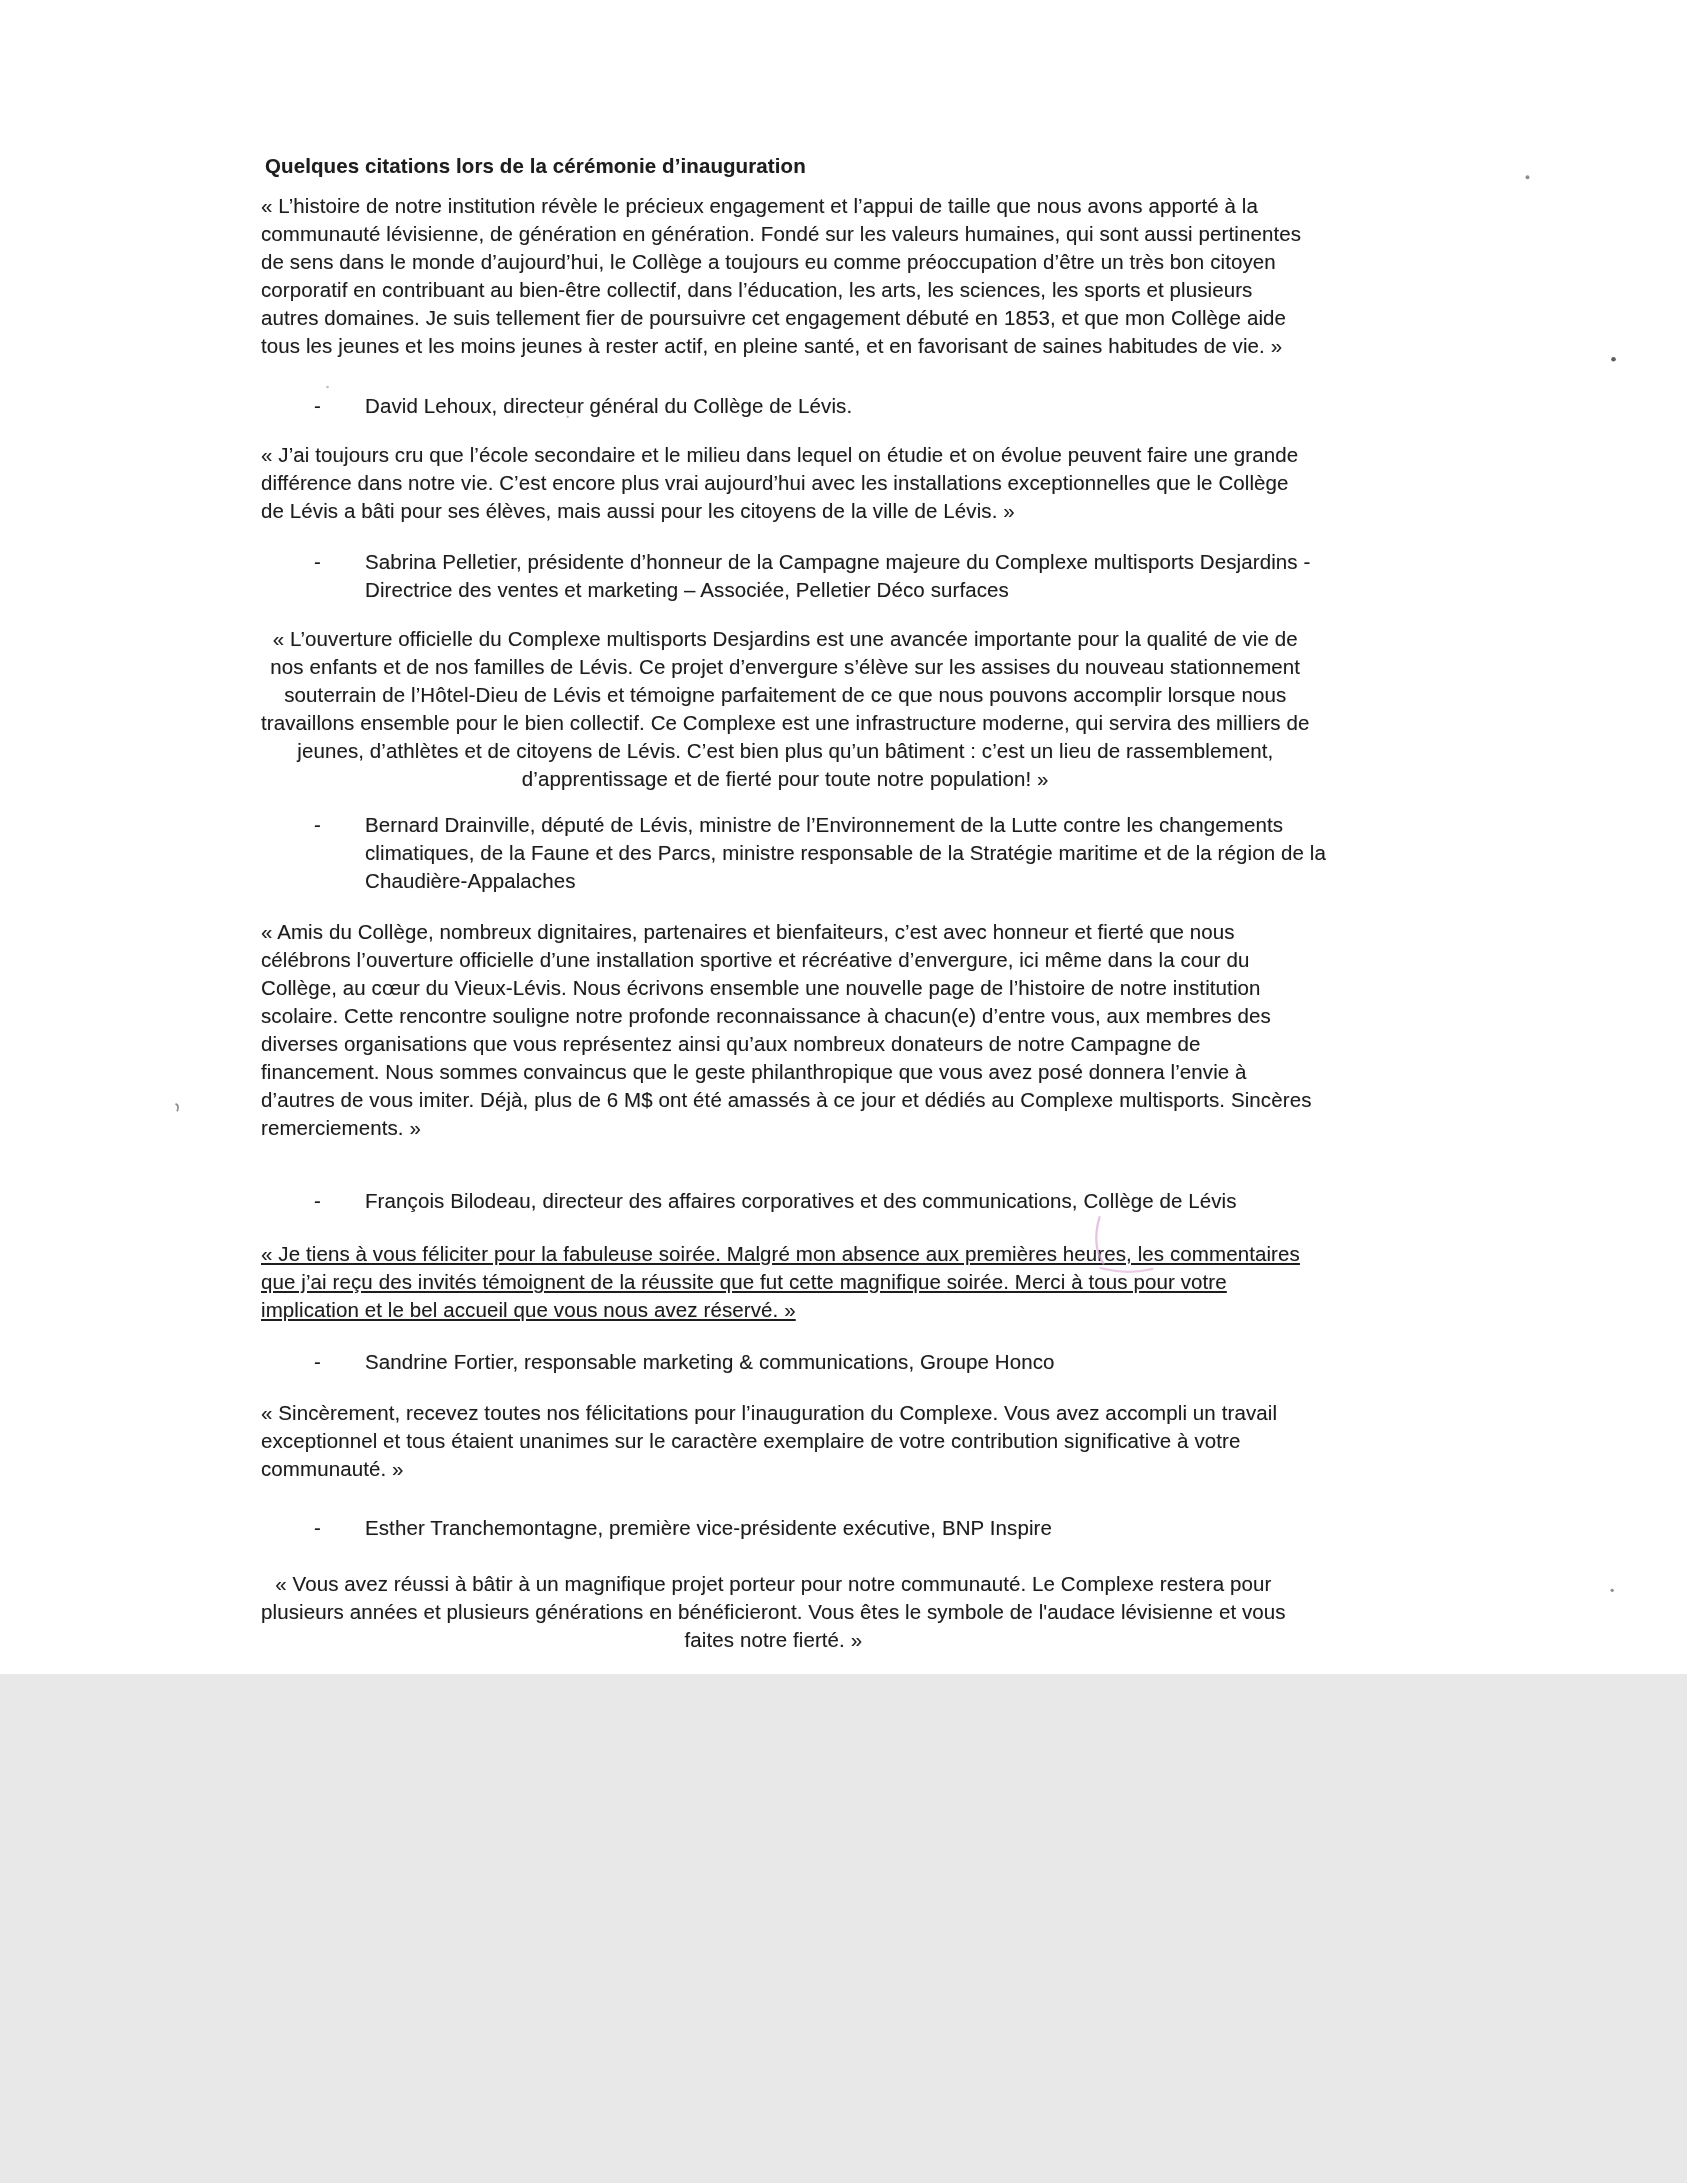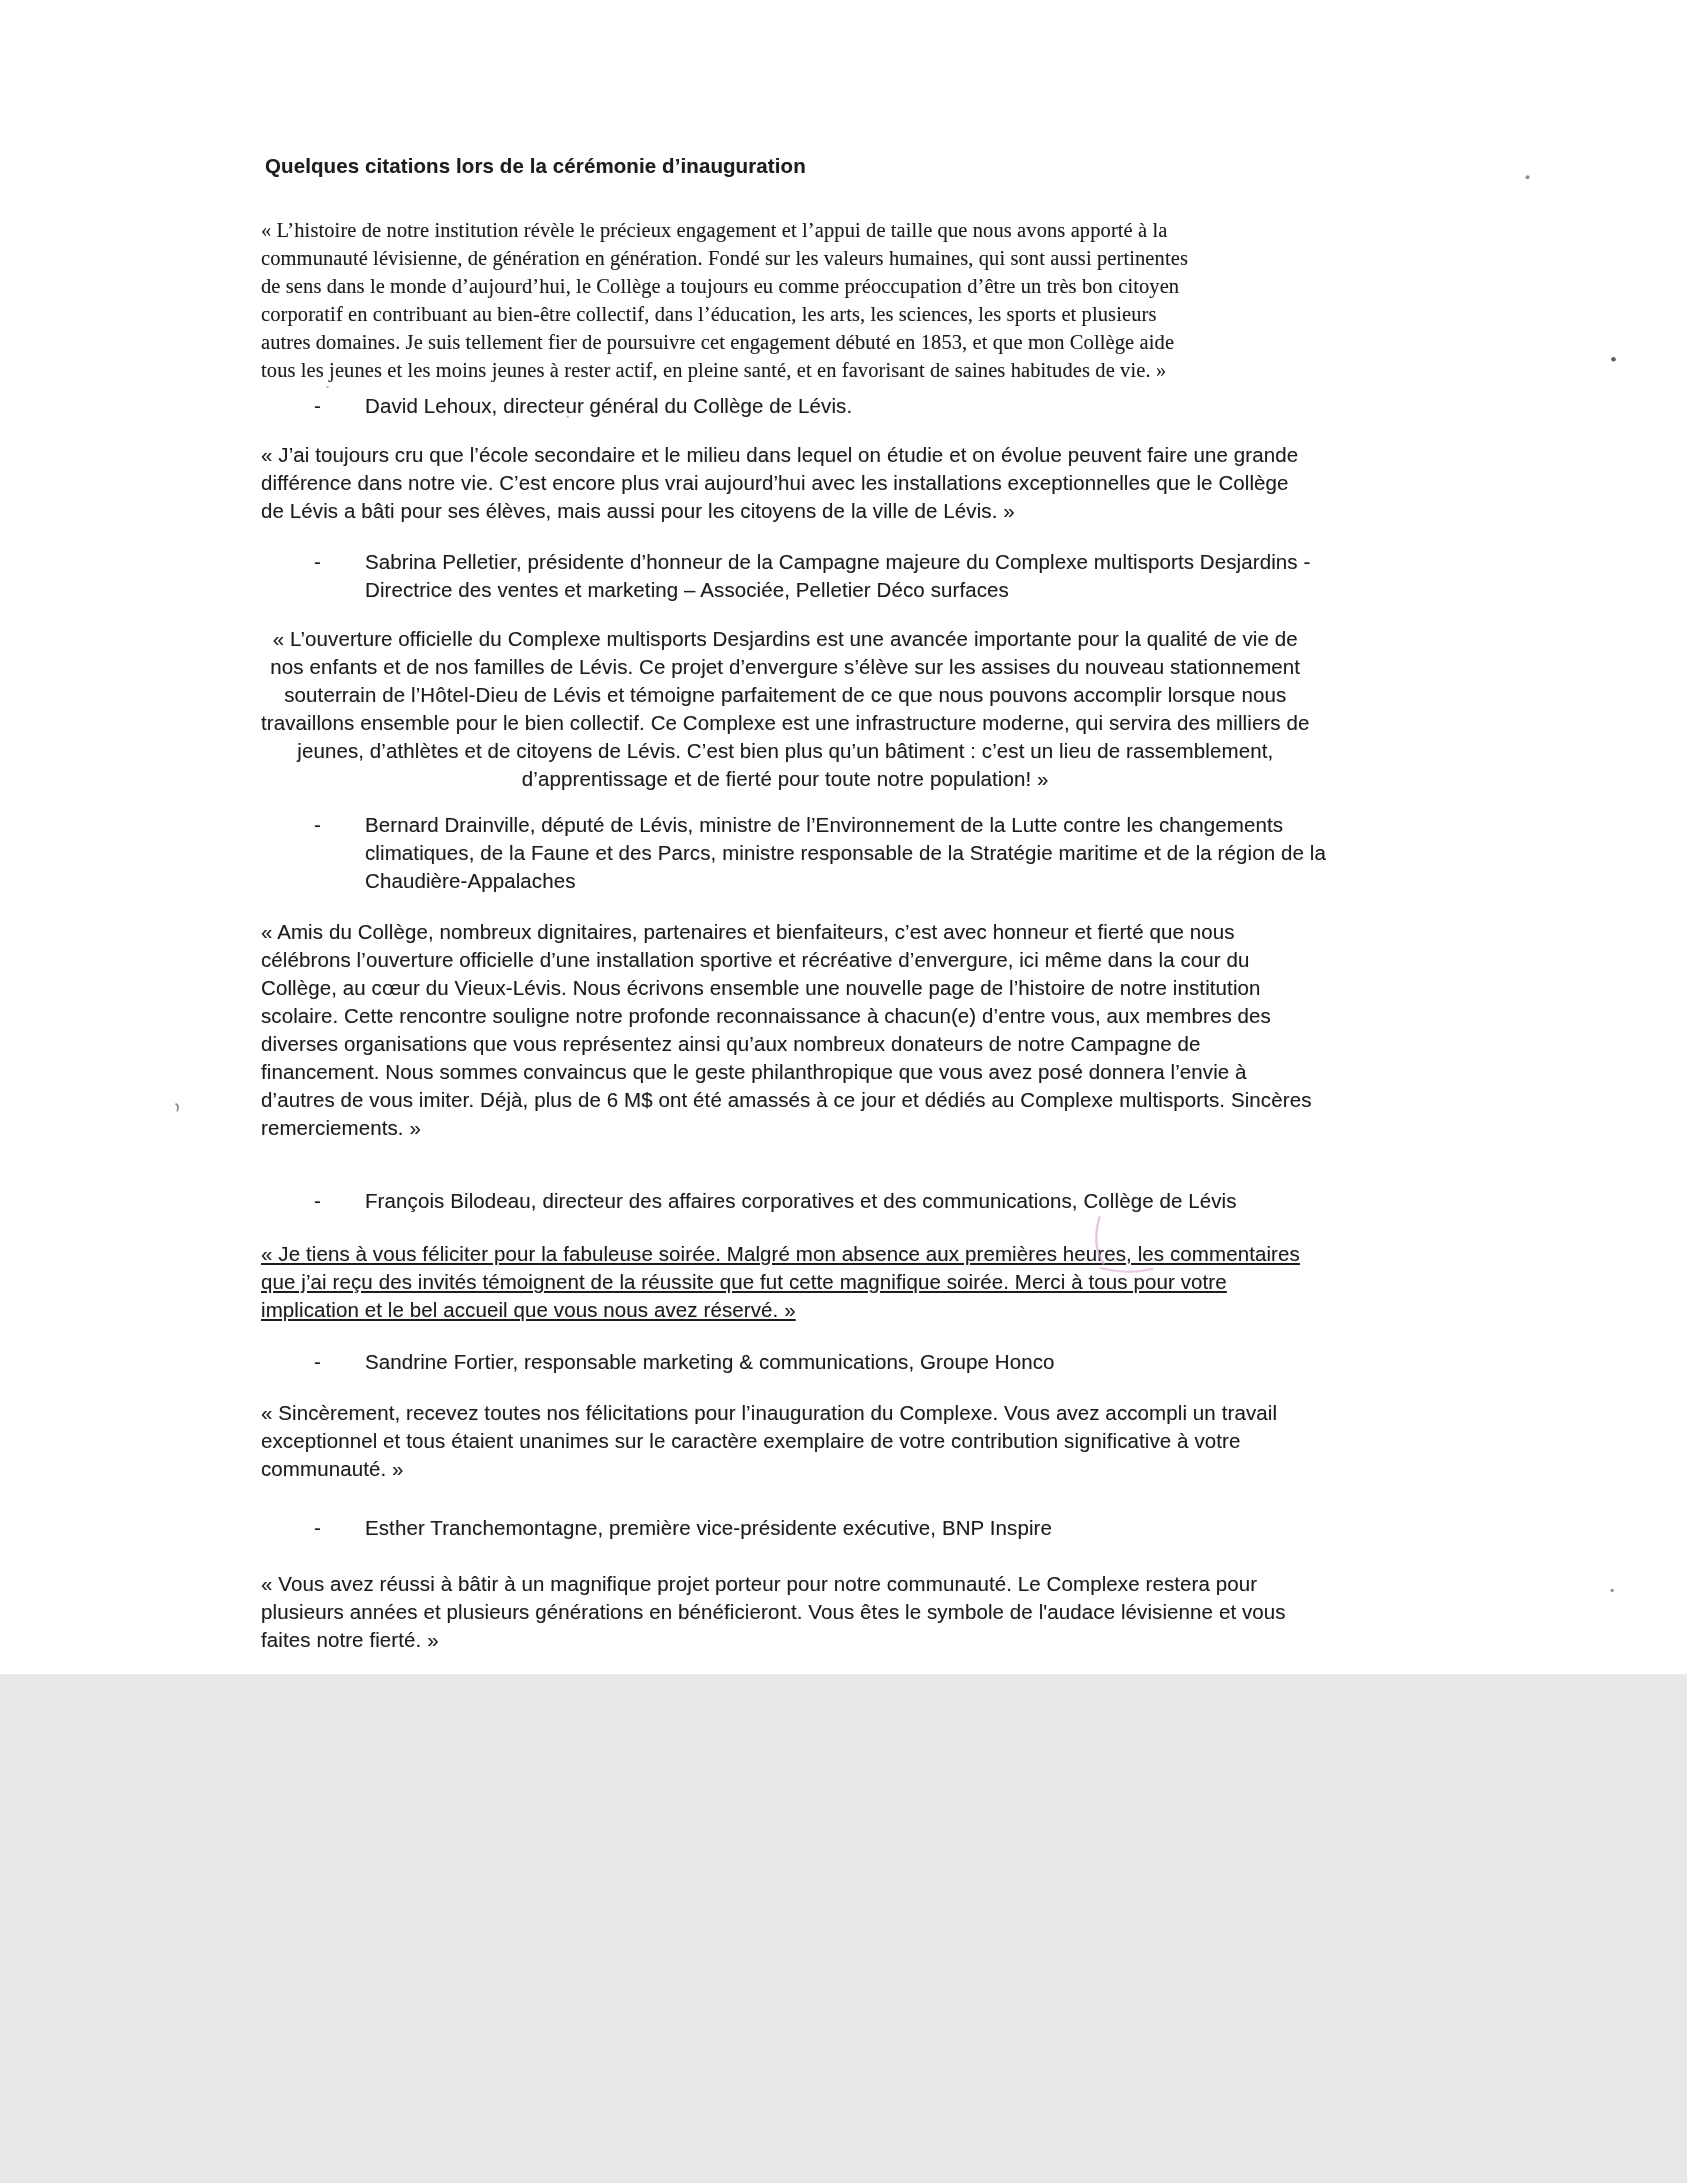--- a/index.html
+++ b/index.html
@@ -31,33 +31,33 @@
     display: flex;
     align-items: flex-start;
   }
   .attr-dash {
     display: inline-block;
     width: 51px;
     flex: 0 0 51px;
   }
   .attr-text { display: inline-block; }
 
-  .q1 { top: 216px; font-family: Liberation Serif, serif; }
+  .q1 { top: 192px; }
   .a1 { top: 392px; }
   .q2 { top: 441px; }
   .a2 { top: 548px; }
   .q3 { top: 625px; text-align: center; }
   .a3 { top: 811px; }
   .q4 { top: 918px; }
   .a4 { top: 1187px; }
   .q5 { top: 1240px; text-decoration: underline; }
   .a5 { top: 1348px; }
   .q6 { top: 1399px; }
   .a6 { top: 1514px; }
-  .q7 { top: 1570px; }
+  .q7 { top: 1570px; text-align: center; }
   .a7 { top: 1688px; }
 
   .artifact-layer {
     position: absolute;
     left: 0; top: 0;
     width: 1687px;
     height: 2183px;
     pointer-events: none;
   }
 </style>

